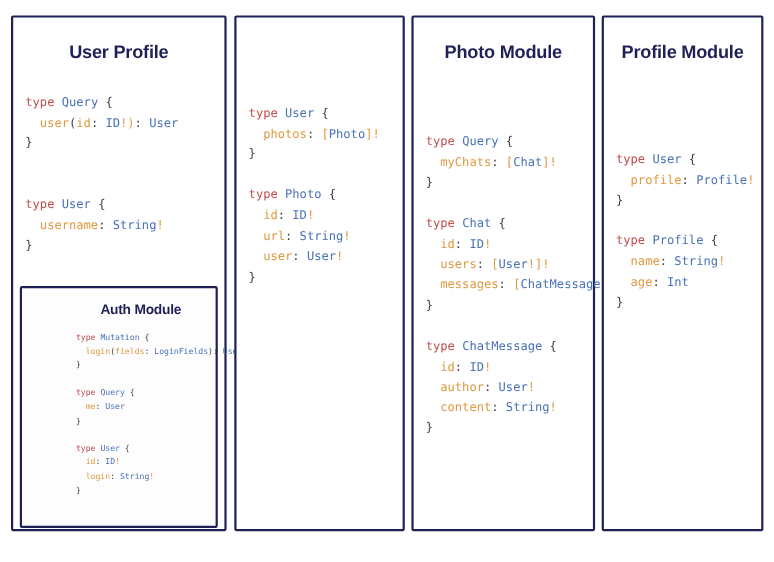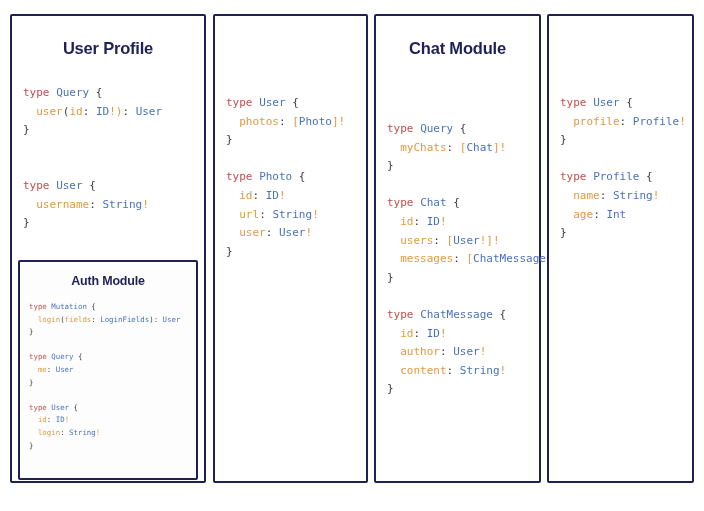--- a/index.html
+++ b/index.html
@@ -37,20 +37,21 @@
   .card.profile { left: 547px; top: 14px; width: 147px; height: 469px; }
 
   
   .card.auth {
     left: 6px;
     top: 244px;
     width: 180px;
     height: 220px;
     border: 2px solid #1f2156;
     background: #fdfdfe;
+    padding-left: 40px;
   }
 
   .card-title {
     text-align: center;
     font-weight: bold;
     color: #1f2156;
     font-family: "Liberation Sans", sans-serif;
     letter-spacing: -0.2px;
     white-space: nowrap;
   }
@@ -141,39 +142,40 @@
 <span class="tok-punc">}</span>
 
 <span class="tok-kw">type </span><span class="tok-type">Photo</span><span class="tok-punc"> {</span>
 <span class="tok-field">  id</span><span class="tok-punc">: </span><span class="tok-type">ID</span><span class="tok-field">!</span>
 <span class="tok-field">  url</span><span class="tok-punc">: </span><span class="tok-type">String</span><span class="tok-field">!</span>
 <span class="tok-field">  user</span><span class="tok-punc">: </span><span class="tok-type">User</span><span class="tok-field">!</span>
 <span class="tok-punc">}</span></div>
   </div>
 
   <div class="card chat">
-    <div class="card-title">Chat Module</div>
+    <div class="card-title">Photo Module</div>
     <div class="code"><span class="tok-kw">type </span><span class="tok-type">Query</span><span class="tok-punc"> {</span>
 <span class="tok-field">  myChats</span><span class="tok-punc">: </span><span class="tok-field">[</span><span class="tok-type">Chat</span><span class="tok-field">]!</span>
 <span class="tok-punc">}</span>
 
 <span class="tok-kw">type </span><span class="tok-type">Chat</span><span class="tok-punc"> {</span>
 <span class="tok-field">  id</span><span class="tok-punc">: </span><span class="tok-type">ID</span><span class="tok-field">!</span>
 <span class="tok-field">  users</span><span class="tok-punc">: </span><span class="tok-field">[</span><span class="tok-type">User</span><span class="tok-field">!]!</span>
 <span class="tok-field">  messages</span><span class="tok-punc">: </span><span class="tok-field">[</span><span class="tok-type">ChatMessage</span><span class="tok-field">]!</span>
 <span class="tok-punc">}</span>
 
 <span class="tok-kw">type </span><span class="tok-type">ChatMessage</span><span class="tok-punc"> {</span>
 <span class="tok-field">  id</span><span class="tok-punc">: </span><span class="tok-type">ID</span><span class="tok-field">!</span>
 <span class="tok-field">  author</span><span class="tok-punc">: </span><span class="tok-type">User</span><span class="tok-field">!</span>
 <span class="tok-field">  content</span><span class="tok-punc">: </span><span class="tok-type">String</span><span class="tok-field">!</span>
 <span class="tok-punc">}</span></div>
   </div>
 
   <div class="card profile">
+    <div class="card-title">Profile Module</div>
     <div class="code"><span class="tok-kw">type </span><span class="tok-type">User</span><span class="tok-punc"> {</span>
 <span class="tok-field">  profile</span><span class="tok-punc">: </span><span class="tok-type">Profile</span><span class="tok-field">!</span>
 <span class="tok-punc">}</span>
 
 <span class="tok-kw">type </span><span class="tok-type">Profile</span><span class="tok-punc"> {</span>
 <span class="tok-field">  name</span><span class="tok-punc">: </span><span class="tok-type">String</span><span class="tok-field">!</span>
 <span class="tok-field">  age</span><span class="tok-punc">: </span><span class="tok-type">Int</span>
 <span class="tok-punc">}</span></div>
   </div>
 

